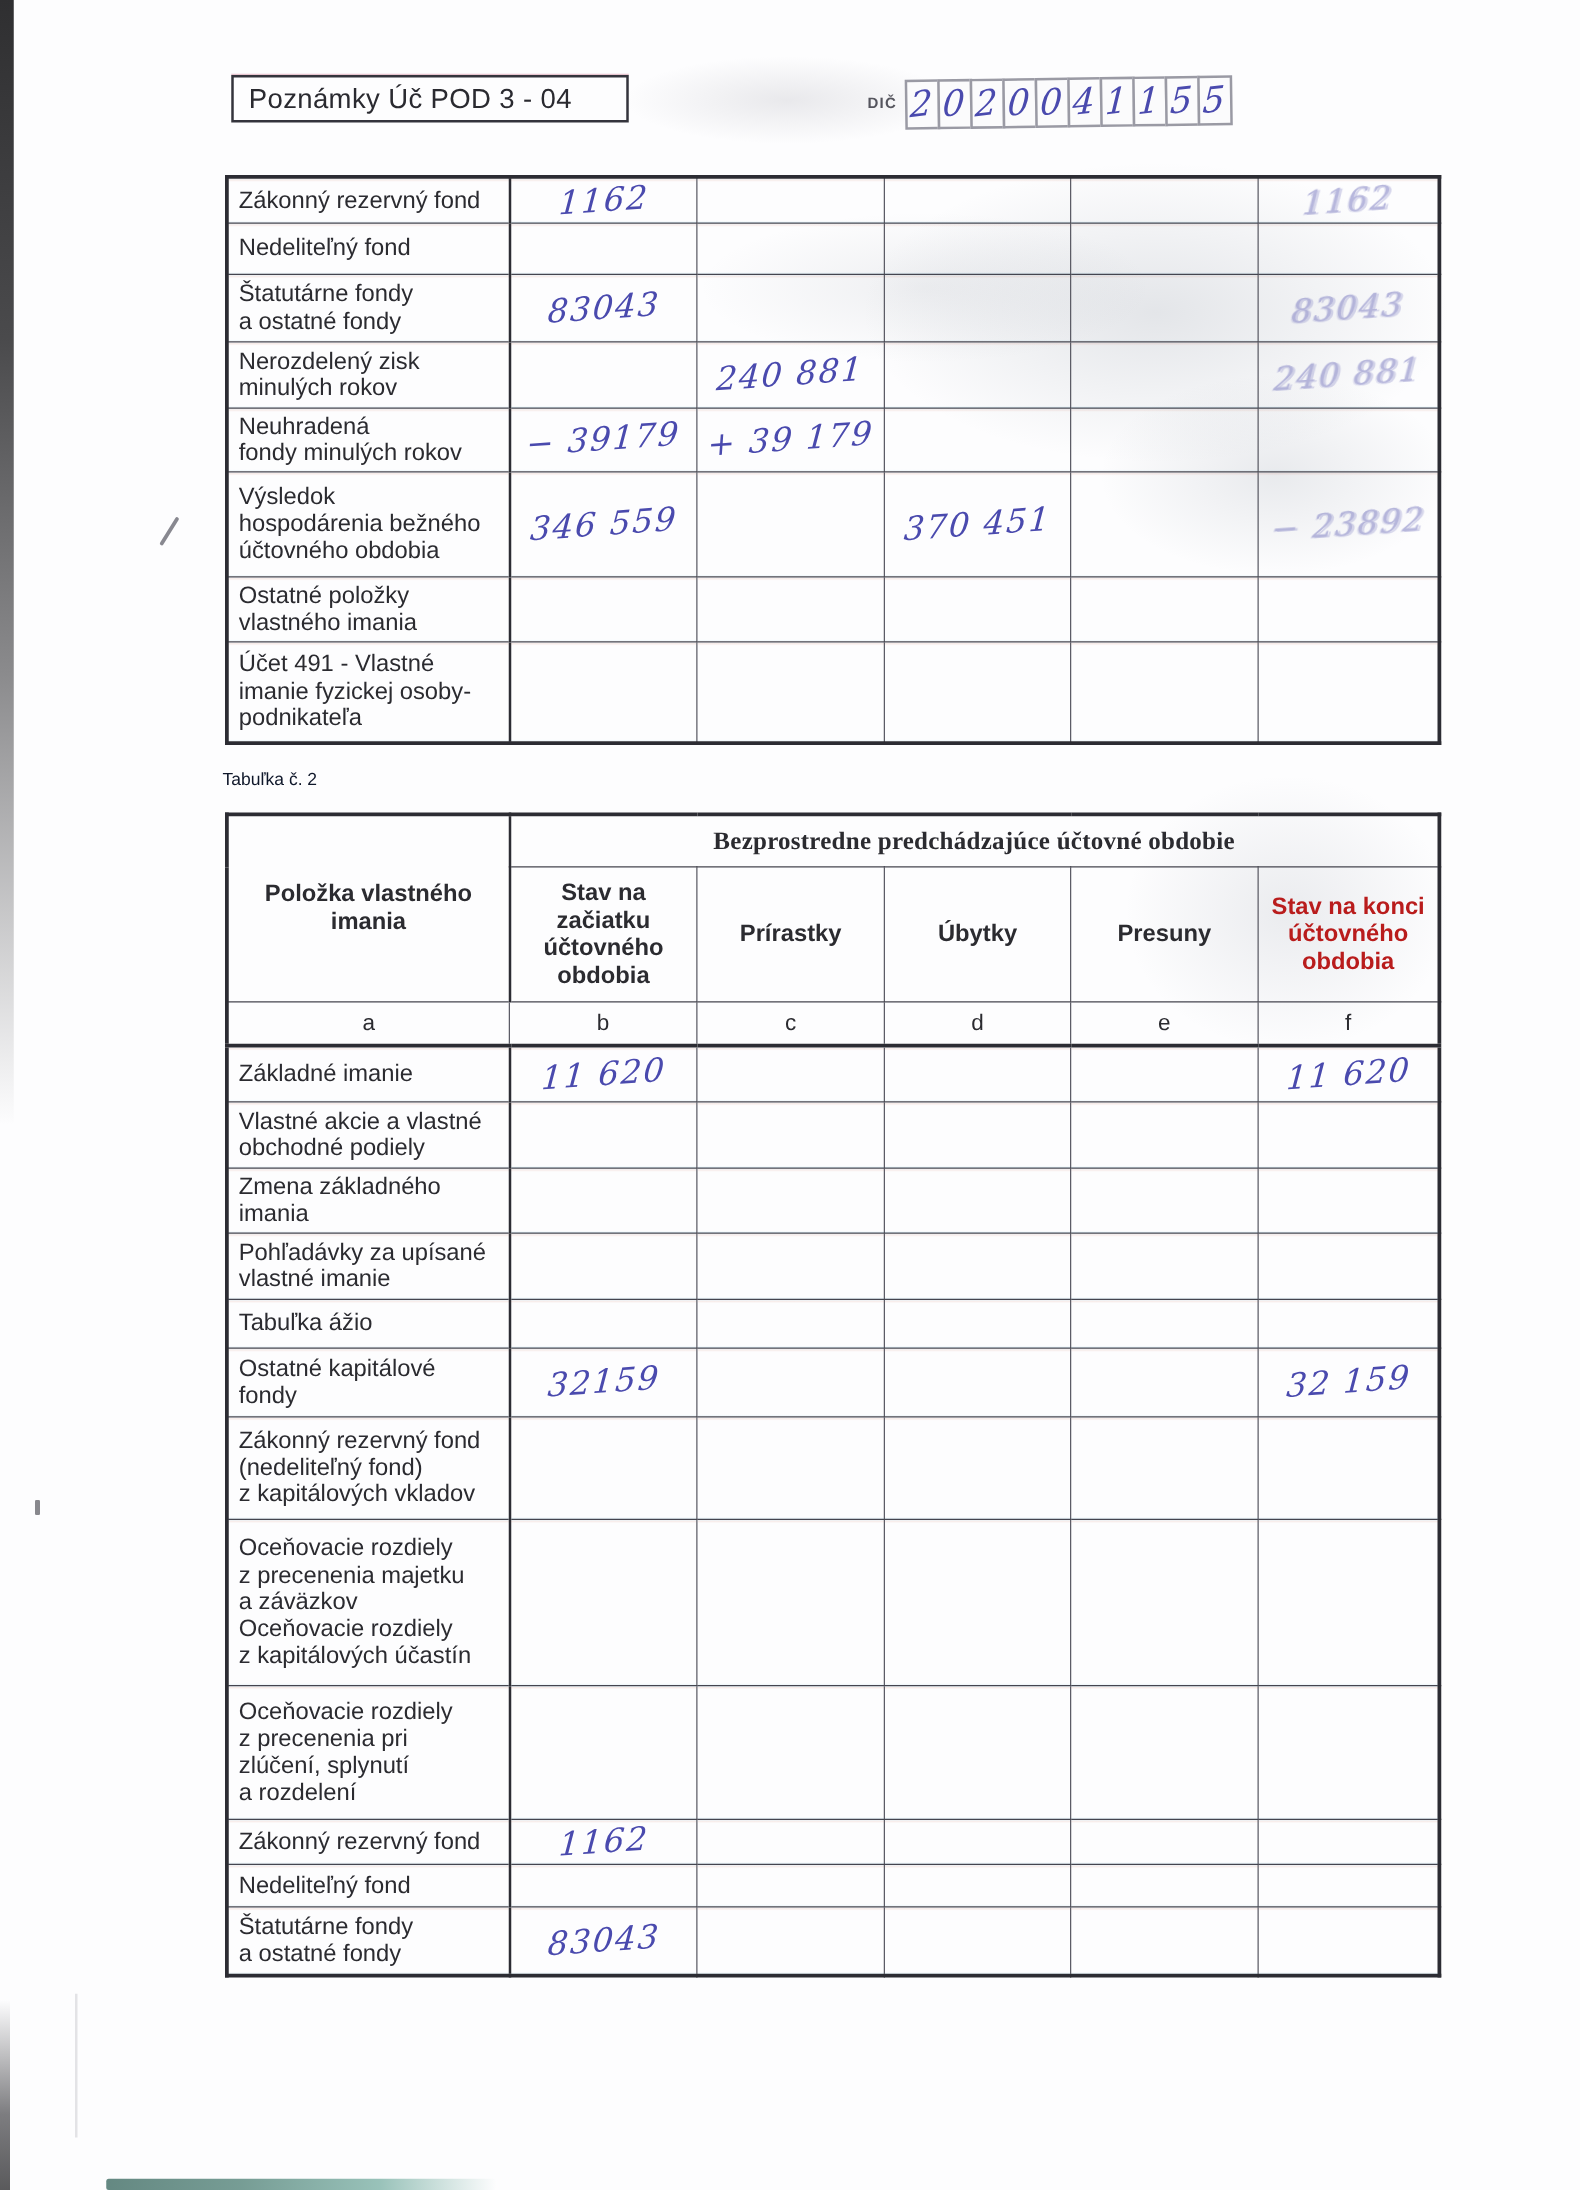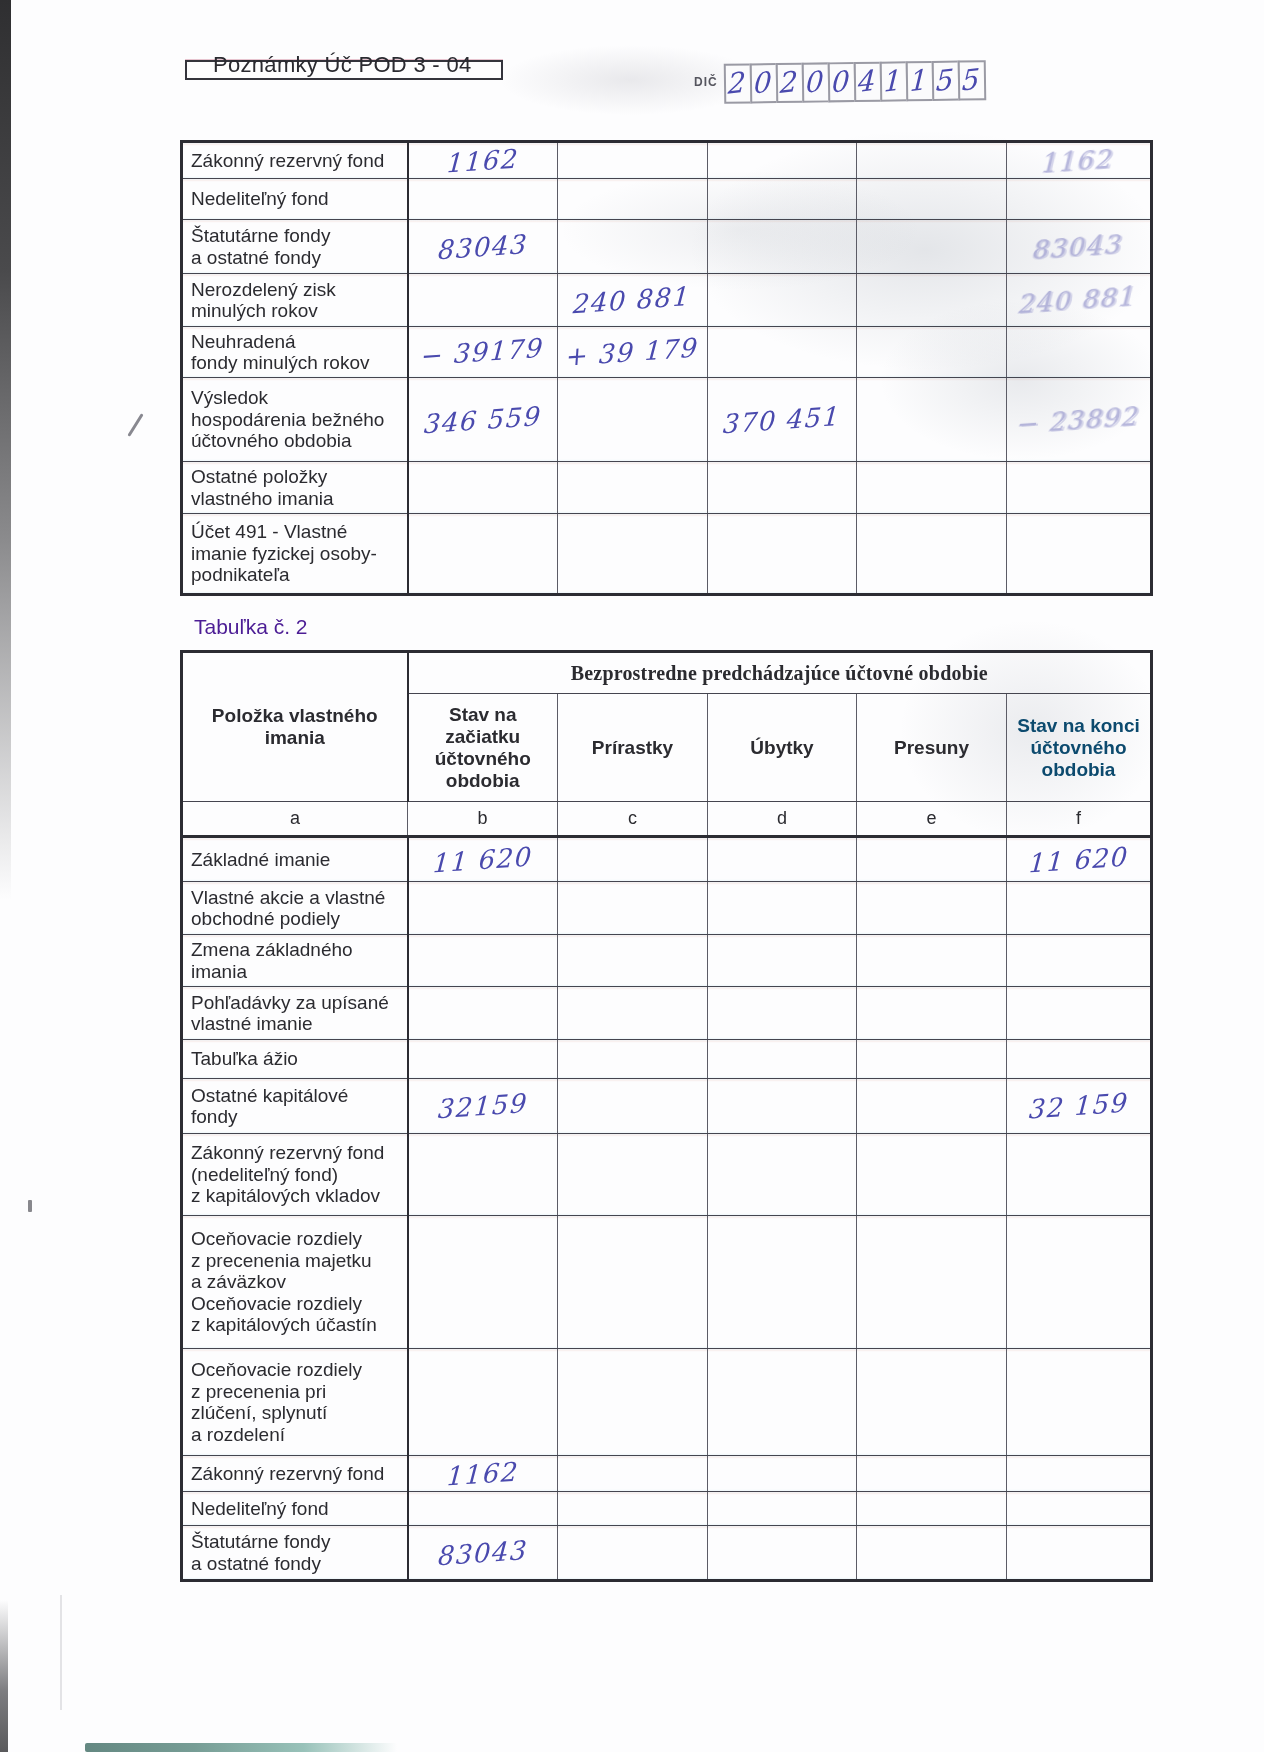--- a/index.html
+++ b/index.html
@@ -23,22 +23,22 @@
   .b2{left:880px;top:300px;width:280px;height:160px;
       background:radial-gradient(closest-side,rgba(125,135,148,.16),rgba(125,135,148,0));}
   .b3{left:900px;top:620px;width:260px;height:220px;
       background:radial-gradient(closest-side,rgba(128,136,150,.15),rgba(128,136,150,0));}
   .b4{left:500px;top:45px;width:260px;height:70px;
       background:radial-gradient(closest-side,rgba(140,140,152,.18),rgba(140,140,152,0));}
   .b5{left:560px;top:170px;width:360px;height:120px;
       background:radial-gradient(closest-side,rgba(130,138,150,.12),rgba(130,138,150,0));}
 
   
-  .title-box{position:absolute;left:185px;top:60px;width:318px;height:20px;
-     border:2px solid #34343c;display:flex;align-items:flex-end;padding-left:26px;box-sizing:border-box;
+  .title-box{position:absolute;left:185px;top:60px;width:318px;height:38px;
+     border:2px solid #34343c;display:flex;align-items:center;padding-left:12px;box-sizing:border-box;
      box-shadow:0 -1px 0 rgba(190,90,120,.35);}
   .title-text{font-size:22px;letter-spacing:.3px;color:#2a2a30;}
   .dic-area{position:absolute;left:694px;top:60px;height:44px;display:flex;align-items:center;}
   .dic-label{font-size:12px;font-weight:bold;color:#55555e;margin-right:8px;letter-spacing:1px;}
   .dic-boxes{display:flex;transform:rotate(-0.8deg);}
   .dic-cell{width:28px;height:40px;border:2px solid #9a9aa4;background:#fbfbfc;margin-left:-2px;
      position:relative;box-sizing:border-box;}
   .dic-digit{position:absolute;left:2px;top:-2px;font-size:30px;line-height:40px;}
 
   
@@ -54,24 +54,24 @@
        padding:2px 4px 2px 8px;color:#2b2b30;}
   .val{text-align:center;position:relative;}
   tbody td{background-image:
      linear-gradient(to bottom,rgba(198,88,58,.14) 0,rgba(198,88,58,0) 2px),
      linear-gradient(to top,rgba(70,170,210,.12) 0,rgba(70,170,210,0) 2px);}
 
   
   thead th{font-size:19px;font-weight:bold;line-height:22px;text-align:center;color:#2b2b30;}
   th.period{font-size:20px;letter-spacing:.2px;font-family:Liberation Serif, serif;}
   th.lblhead{font-weight:bold;}
-  th.faded{color:#0c4a6e;}
+  th.faded{color:#b91c1c;}
   tr.letters td{font-size:18px;font-weight:normal;text-align:center;height:35px;
       border-bottom:3px solid #2c2c33;}
-  .caption{position:absolute;left:194px;top:615px;font-size:21px;color:#4c1d95;}
+  .caption{position:absolute;left:178px;top:615px;font-size:14px;color:#0f172a;}
 
   
   .hw{display:inline-block;font-family:"DejaVu Serif",serif;font-style:italic;
       color:#4a4aae;font-size:26px;letter-spacing:1.5px;white-space:nowrap;
       transform:rotate(-4deg) skewX(-8deg);}
   .dic-digit.hw{font-size:28px;letter-spacing:0;transform:rotate(-6deg) skewX(-10deg);}
   .faint{color:#8d8dc8;opacity:.62;filter:blur(.5px);
       text-shadow:2px 1px 0 rgba(141,141,200,.55), -1px 1px 0 rgba(141,141,200,.35);}
 </style>
 </head>

